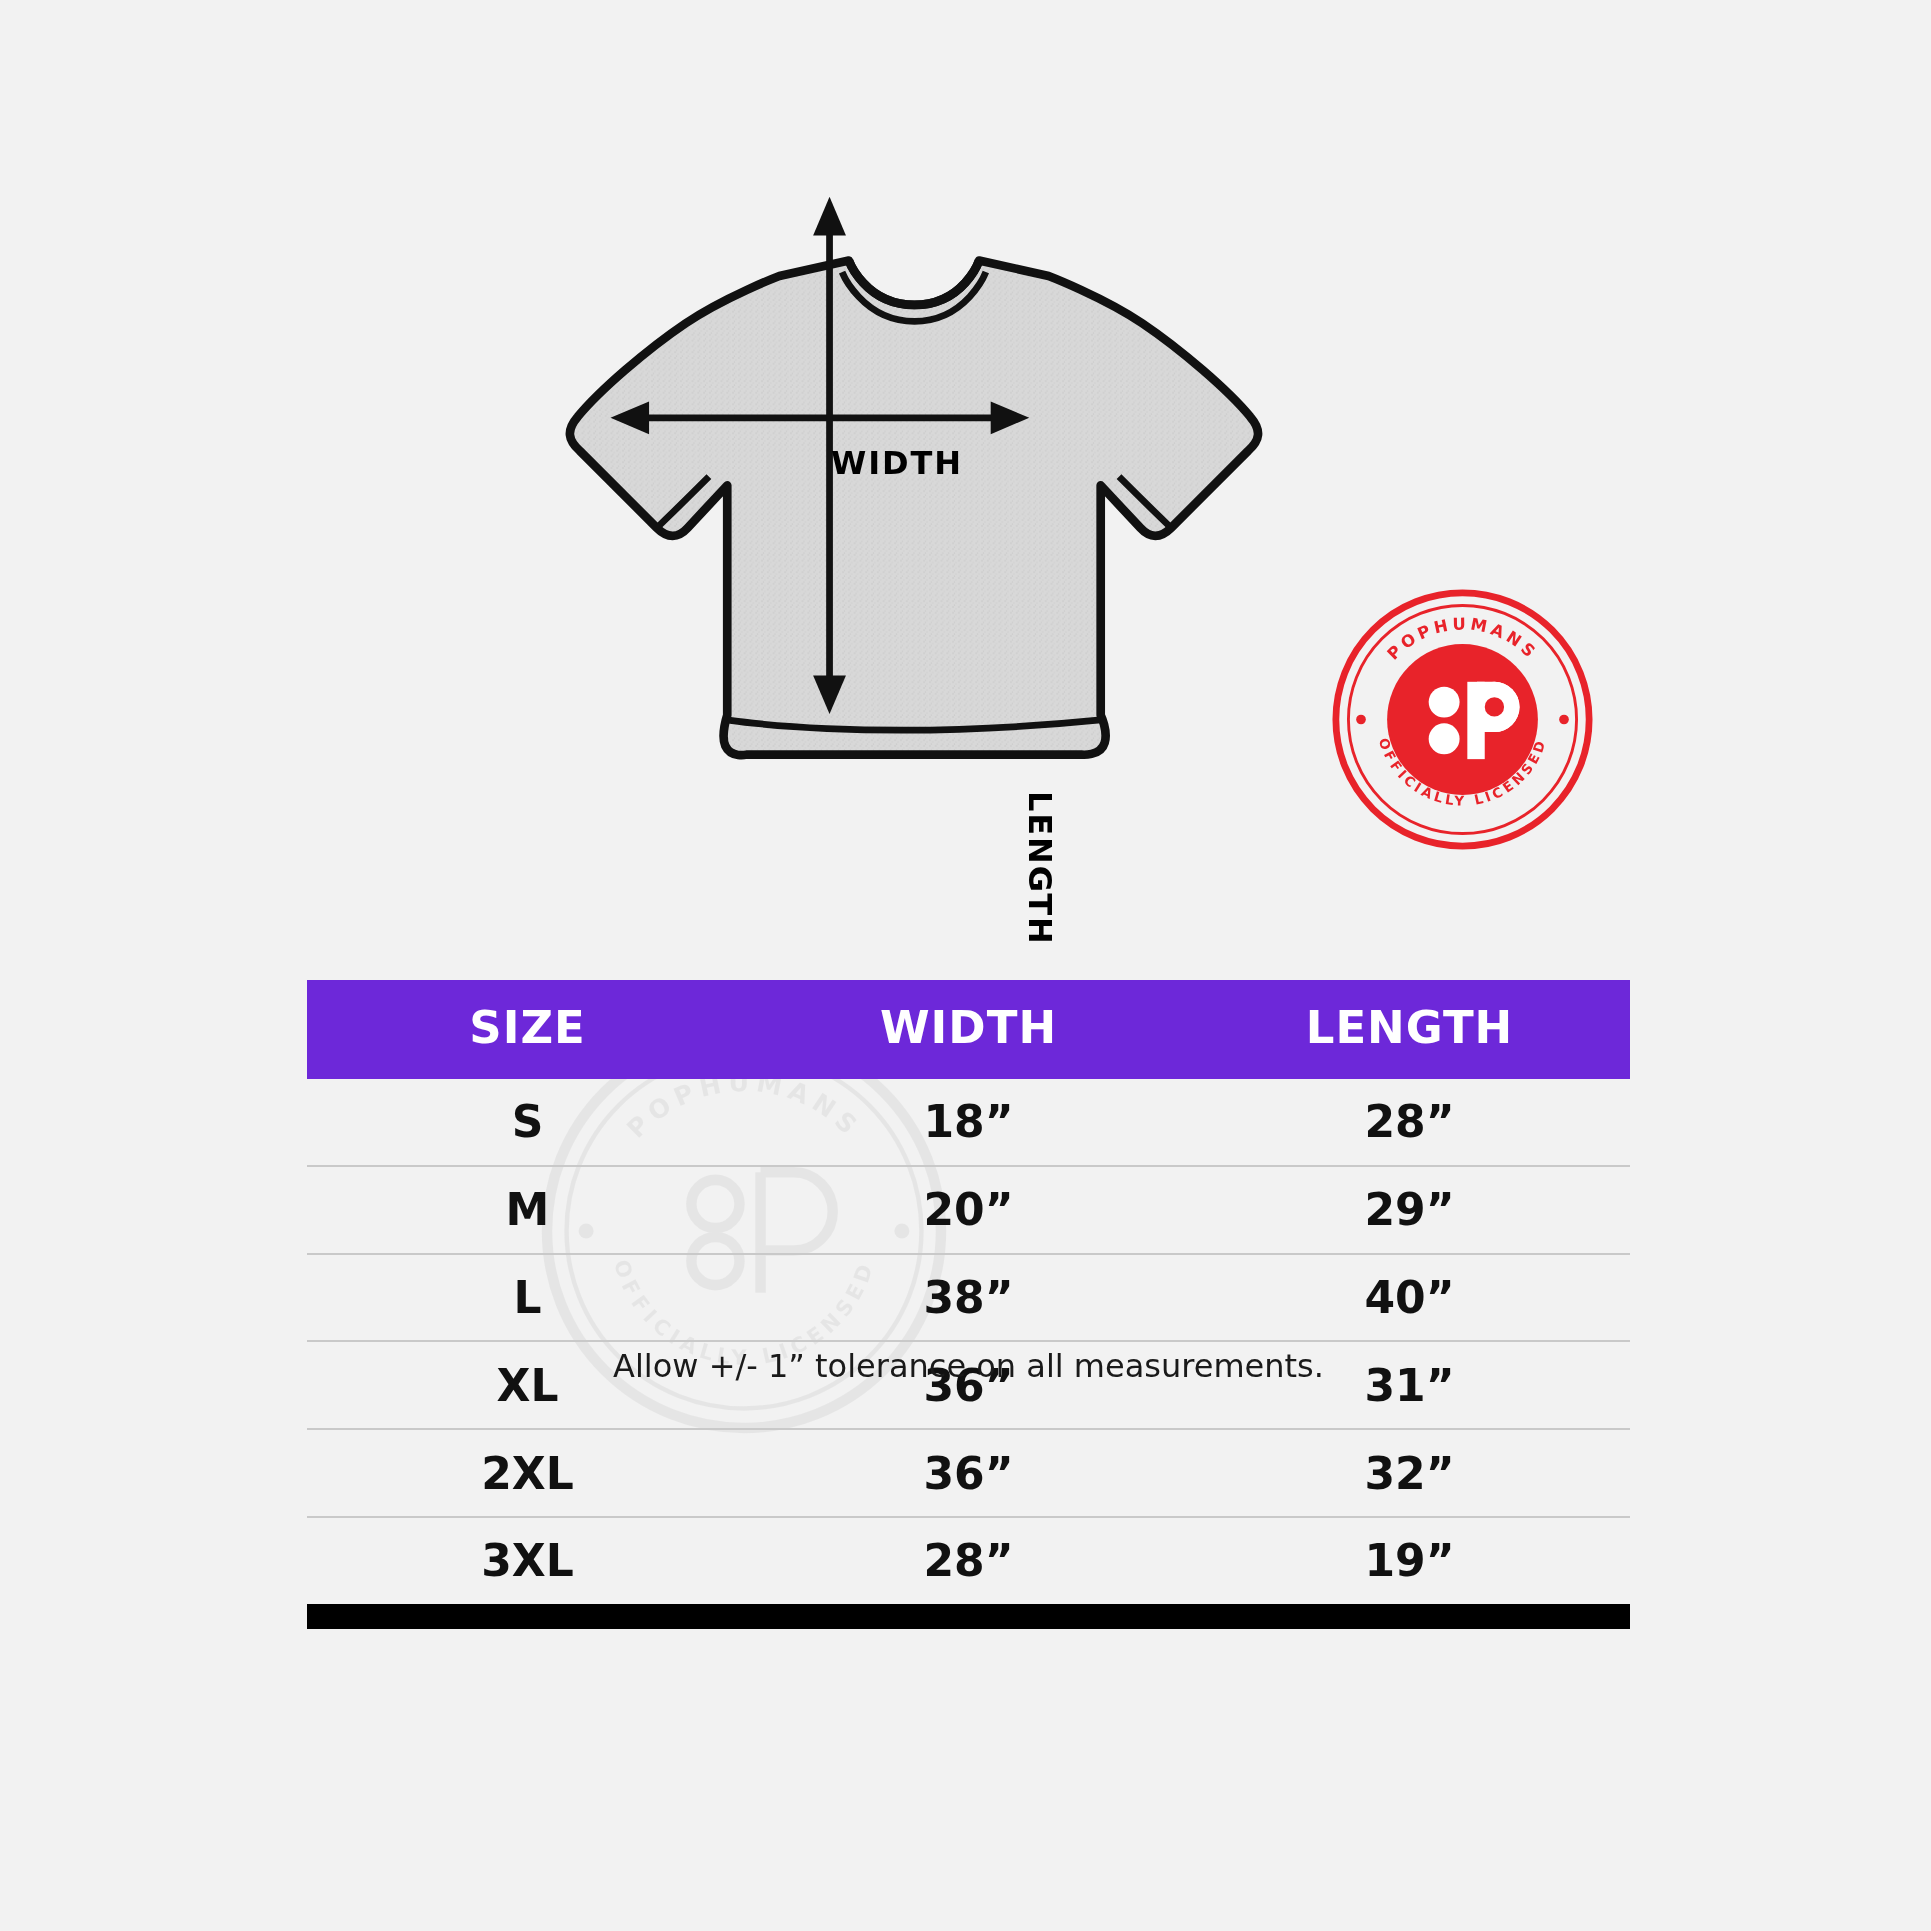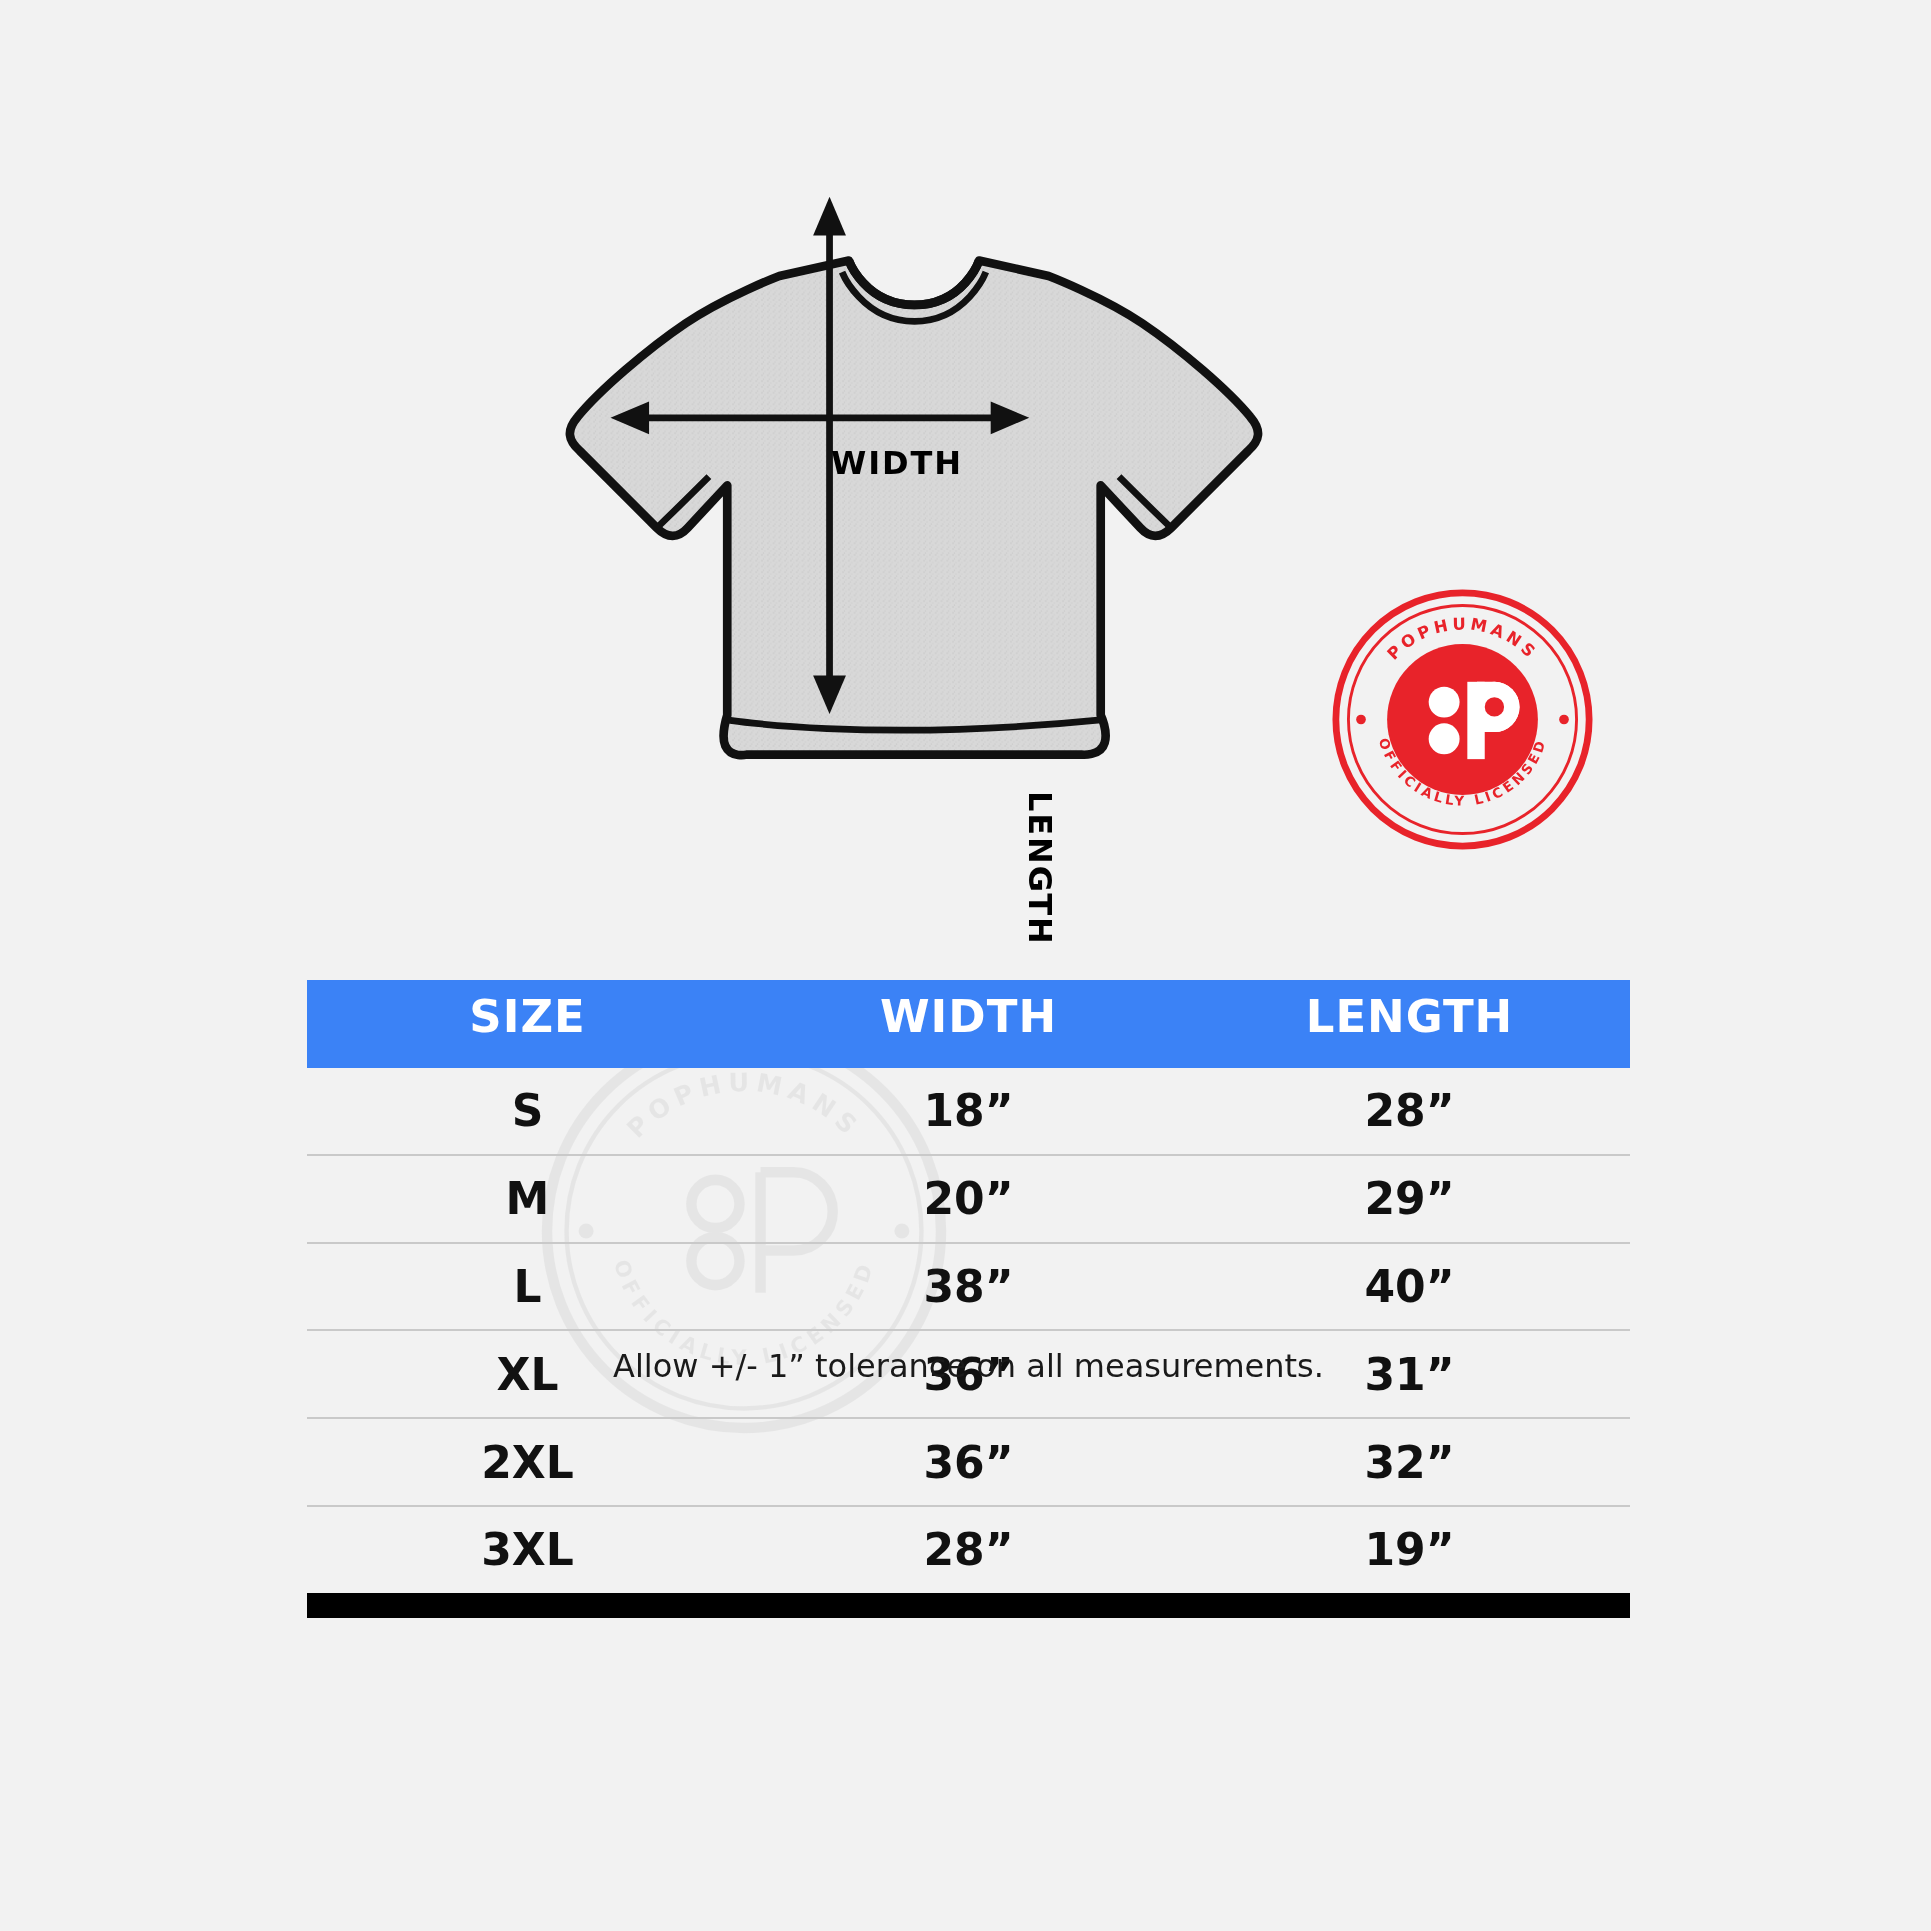--- a/index.html
+++ b/index.html
@@ -69,27 +69,27 @@
     left: 307px;
     top: 980px;
     width: 1323px;
   }
   table.size-table {
     border-collapse: collapse;
     width: 100%;
     table-layout: fixed;
   }
   table.size-table thead th {
-    background: #3b82f6;
+    background: #6d28d9;
     color: #ffffff;
     font-family: "DejaVu Sans", sans-serif;
     font-weight: bold;
     font-size: 45px;
     letter-spacing: 1px;
-    padding: 10px 0 25px 0;
+    padding: 21px 0 25px 0;
     text-align: center;
   }
   table.size-table tbody td {
     font-family: "DejaVu Sans", sans-serif;
     font-weight: bold;
     font-size: 44px;
     color: #111;
     text-align: center;
     padding: 17.4px 0 17.4px 0;
     border-bottom: 2.9px solid #c9c9c9;

